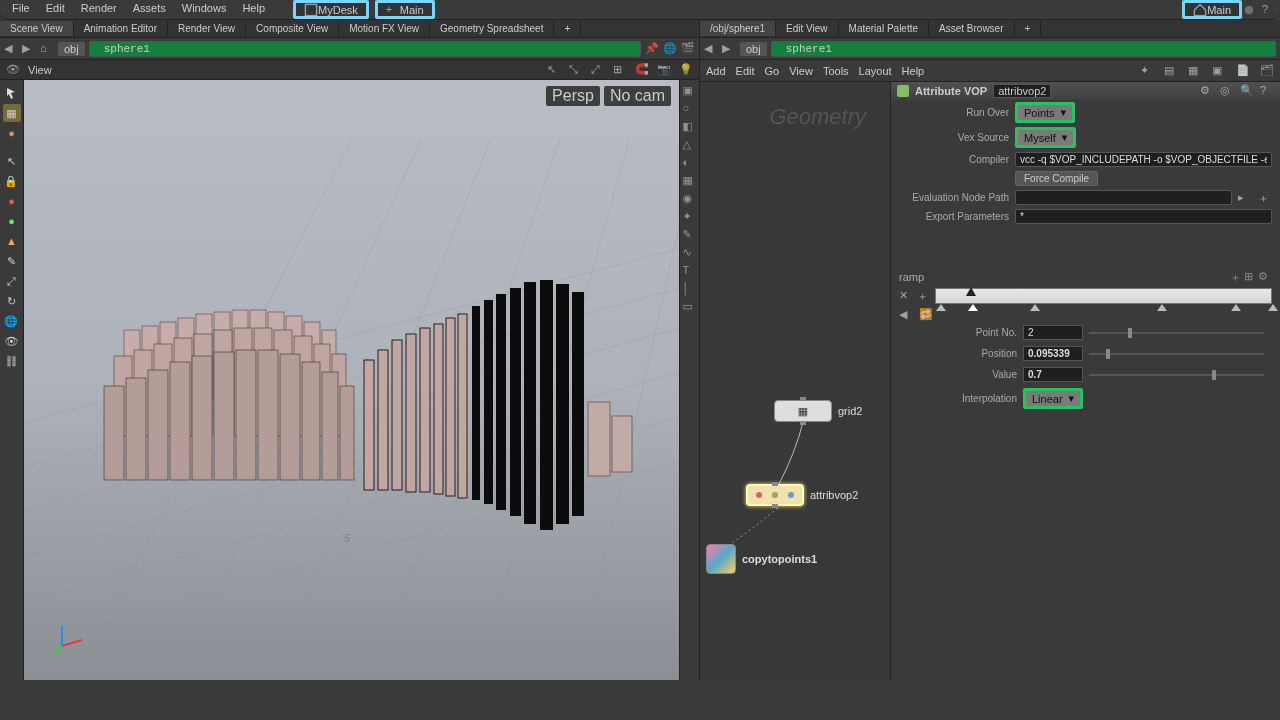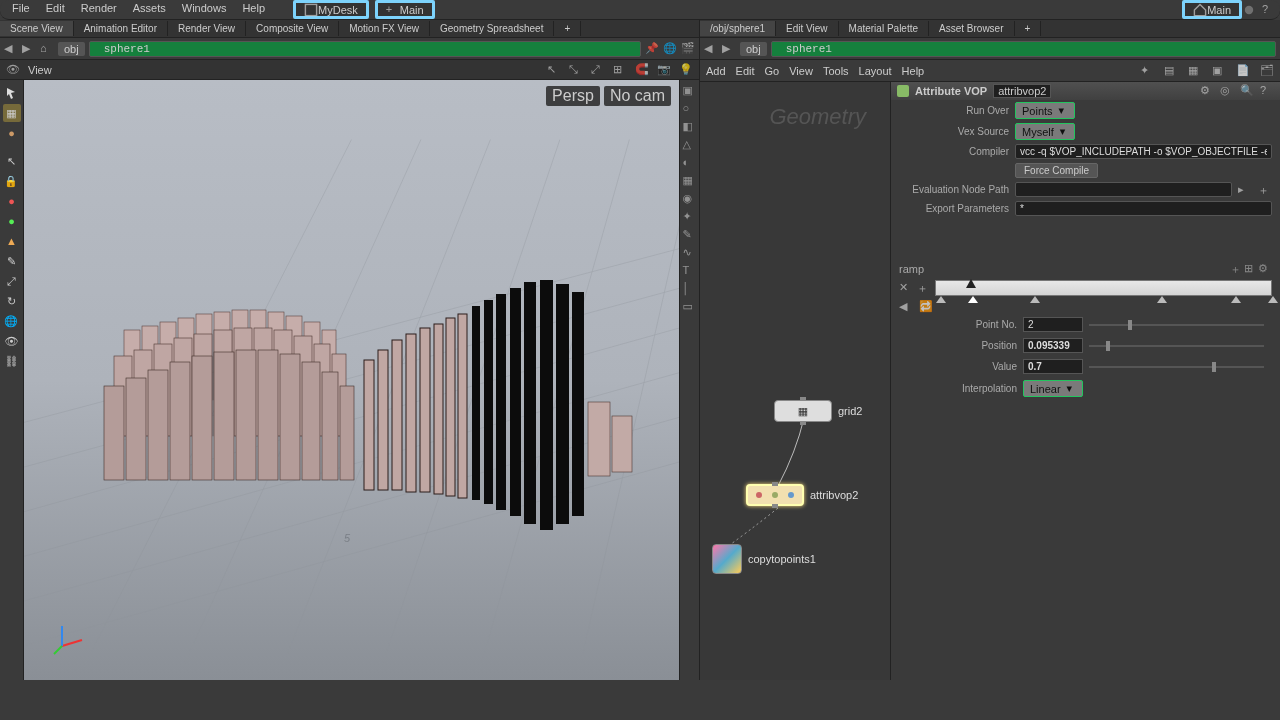--- a/index.html
+++ b/index.html
@@ -55,21 +55,21 @@
 .node-body .port-top { top: -4px; } .node-body .port-bot { bottom: -4px; }
 .node-label { color: #ddd; }
 
 
 .params { width: 390px; background: #3a3a3a; border-left: 1px solid #222; display: flex; flex-direction: column; overflow: hidden; }
 .param-header { height: 18px; background: linear-gradient(#505050,#404040); display: flex; align-items: center; padding: 0 6px; gap: 6px; }
 .param-header .ni { width: 12px; height: 12px; background: #8b6; border-radius: 2px; }
 .run-over-row, .param-row { display: flex; align-items: center; padding: 2px 8px; gap: 6px; }
 .param-label { width: 110px; text-align: right; color: #aaa; font-size: 10px; }
 .param-input { flex: 1; background: #1f1f1f; border: 1px solid #555; color: #ddd; padding: 1px 4px; border-radius: 2px; font-size: 10px; }
-.param-dropdown { background: #7a7a7a; color:#111; border: 1px solid #22c55e; padding: 1px 6px; border-radius: 2px; min-width: 60px; display:flex; align-items:center; gap:6px; }
+.param-dropdown { background: #7a7a7a; color:#111; border: 3px solid #22c55e; padding: 1px 6px; border-radius: 2px; min-width: 60px; display:flex; align-items:center; gap:6px; }
 .param-tabs { display: flex; padding: 2px 6px; gap: 0; }
 .param-tabs .pt { padding: 2px 8px; background: #4a4a4a; border: 1px solid #555; font-size: 10px; }
 .param-tabs .pt.active { background: #5a5a5a; }
 .btn-small { background: #555; border: 1px solid #666; padding: 1px 8px; border-radius: 2px; font-size: 10px; }
 
 .ramp-section { margin-top: 40px; padding: 4px 8px; }
 .ramp-title-row { display:flex; align-items:center; color:#aaa; }
 .ramp-title-row .rspace { flex:1; }
 .ramp-ctrl-row { display: flex; align-items: center; gap: 4px; margin-top: 4px; }
 .ramp-strip { flex:1; height: 16px; background: linear-gradient(#e8e8e8,#d4d4d4); border:1px solid #777; position: relative; }
@@ -344,21 +344,21 @@
           <div class="node-body" style="background:#f2e0b0; border:2px solid #ffffb0; box-shadow:0 0 4px #ffe080;">
             <div class="port-top"></div>
               <div class="port-bot"></div>
             <span style="width:6px;height:6px;background:#c66;border-radius:50%"></span>
             <span style="width:6px;height:6px;background:#9a6;border-radius:50%"></span>
             <span style="width:6px;height:6px;background:#69c;border-radius:50%"></span>
           </div>
           <span class="node-label">attribvop2</span>
         </div>
 
-        <div class="node" style="left:12px; top:462px;">
+        <div class="node" style="left:6px; top:462px;font-weight:bold;">
           <div class="node-body" style="background:linear-gradient(135deg,#f7a,#5ac,#fc5);width:30px;height:30px;border-radius:4px;">
           </div>
           <span class="node-label">copytopoints1</span>
         </div>
       </div>
 
       <div class="params">
         <div class="param-header">
           <span class="ni"></span>
           <b>Attribute VOP</b>

